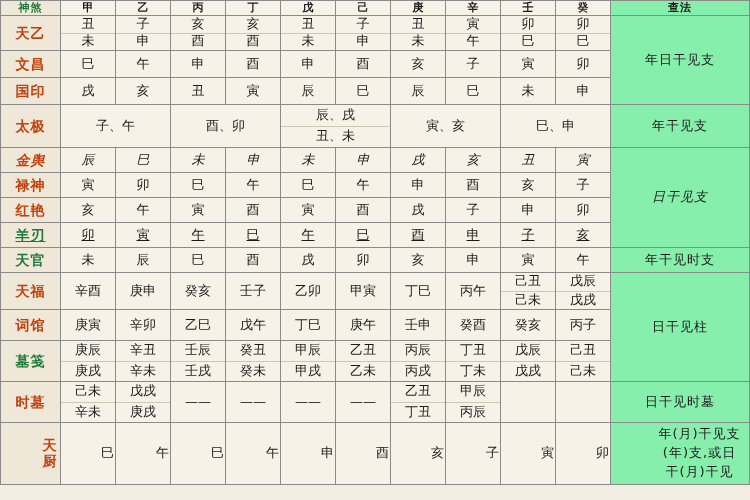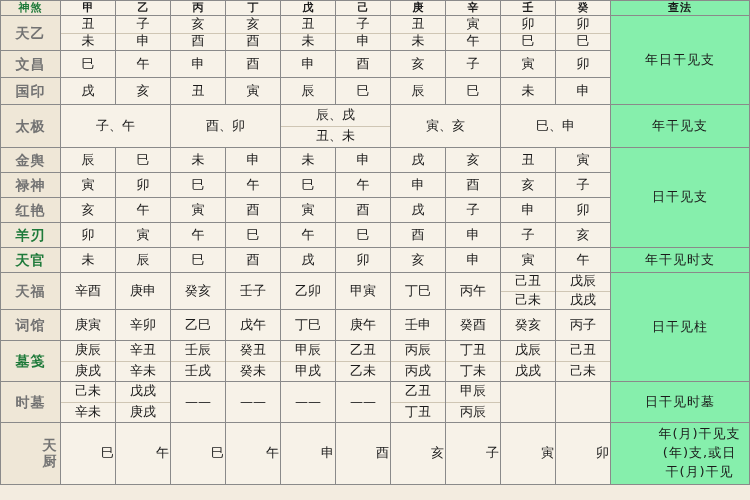--- a/index.html
+++ b/index.html
@@ -32,31 +32,31 @@
     font-weight:bold;
     font-size:14px;
     letter-spacing:1px;
   }
   td.note{
     background:#86efac;
     font-size:13px;
     letter-spacing:1px;
   }
   .stackcell{padding:0;}
-  .red{color:#737373;}
+  .red{color:#c2410c;}
   .grn{color:#1f7a3a;}
   .hdr td{height:14px;font-weight:bold;font-size:11px;}
   .r1 td{height:34px;}
   .r2 td{height:26px;}
   .r3 td{height:26px;margin-left:33px;}
   .r4 td{height:42px;}
-  .r5 td{height:24px;}
+  .r5 td{height:24px;font-style:italic;}
   .r6 td{height:24px;}
   .r7 td{height:24px;}
-  .r8 td{height:24px;}
+  .r8 td{height:24px;text-decoration:underline;}
   .r9 td{height:24px;}
   .r10 td{height:36px;}
   .r11 td{height:30px;}
   .r12 td{height:40px;}
   .r13 td{height:40px;}
   .r14 td{height:44px;padding-left:39px;}
   .two{display:flex;flex-direction:column;height:100%;}
   .two>div{flex:1;display:flex;align-items:center;justify-content:center;}
   .two>div+div{border-top:1px solid #cfc6b4;}
   .dash{letter-spacing:0;}

